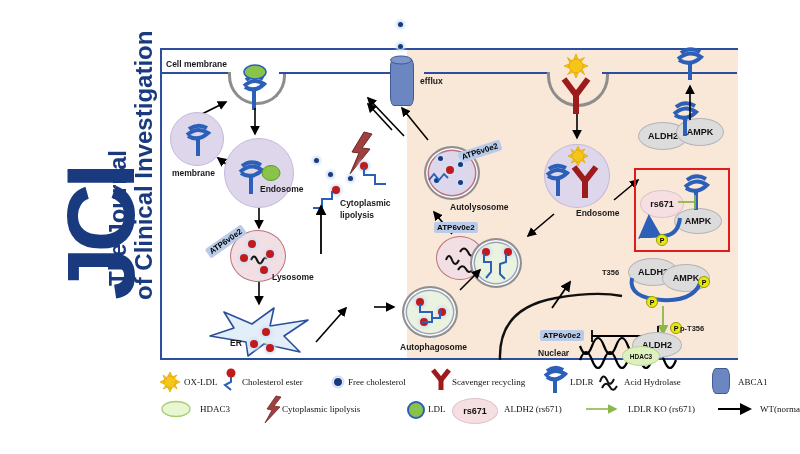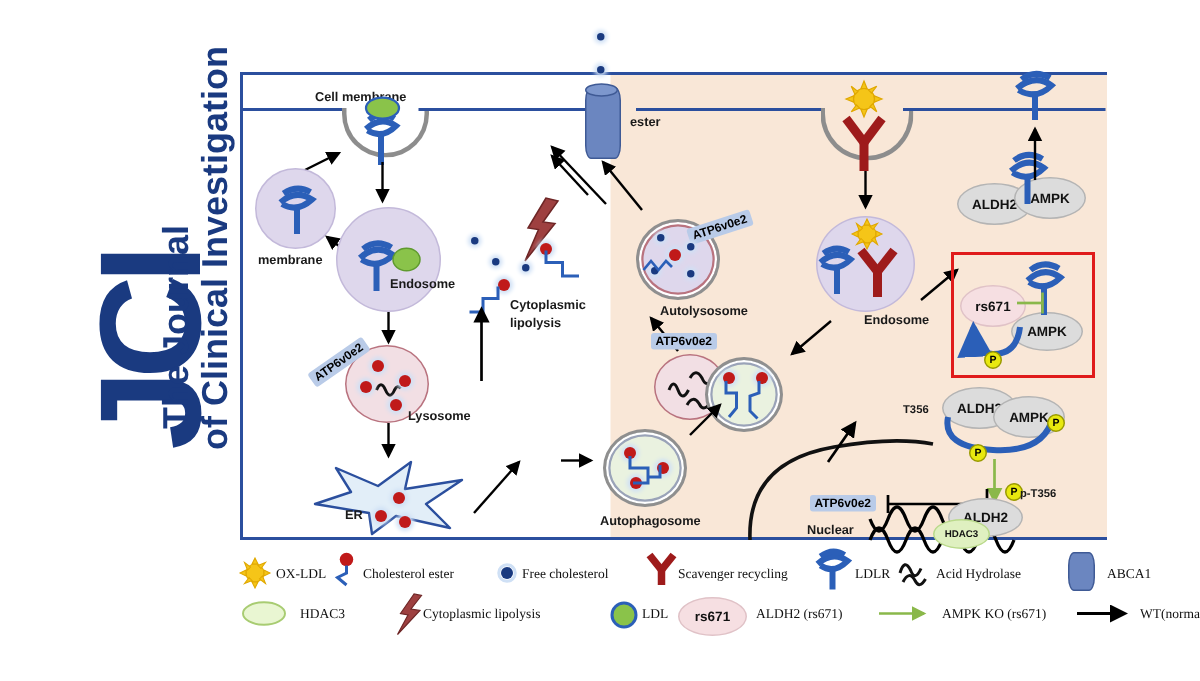--- a/index.html
+++ b/index.html
@@ -87,21 +87,21 @@
 
     <div class="peach"></div>
 
     <div class="memline" style="left:0px;top:22px;width:68px;"></div>
     <div class="greyarc" style="left:66px;top:22px;width:52px;height:30px;border-radius:0 0 30px 30px;"></div>
     <div class="memline" style="left:117px;top:22px;width:122px;"></div>
     <div class="memline" style="left:262px;top:22px;width:125px;"></div>
     <div class="greyarc" style="left:385px;top:22px;width:56px;height:32px;border-radius:0 0 32px 32px;"></div>
     <div class="memline" style="left:440px;top:22px;width:135px;"></div>
 
-    <div class="lbl" style="left:4px;top:9px;margin-left:44px;">Cell membrane</div>
+    <div class="lbl" style="left:4px;top:9px;">Cell membrane</div>
 
     <svg style="left:76px;top:22px;width:34px;height:40px;">
       <path d="M16 38 L16 16" stroke="#2b5fb8" stroke-width="4" fill="none"></path>
       <path d="M6 14 q10 -9 20 -2 q-9 9 -19 3" stroke="#2b5fb8" stroke-width="4" fill="none"></path>
       <path d="M8 8 q8 -7 17 -1" stroke="#2b5fb8" stroke-width="4" fill="none"></path>
     </svg>
     <svg style="left:80px;top:14px;width:26px;height:16px;">
       <ellipse cx="13" cy="8" rx="11" ry="7" fill="#8ac34a" stroke="#2b5fb8" stroke-width="1.5"></ellipse>
     </svg>
 
@@ -228,21 +228,21 @@
         <path d="M0,0 L6,3 L0,6 z" fill="#000"></path>
           </marker>
         </defs>
       <line x1="42" y1="42" x2="6" y2="4" stroke="#000" stroke-width="1.6" marker-end="url(#ah8)"></line>
     </svg>
 
     <div class="abca1" style="left:228px;top:8px;width:22px;height:46px;"></div>
     <svg style="left:228px;top:5px;width:22px;height:10px;">
       <ellipse cx="11" cy="5" rx="10.5" ry="4" fill="#7d97cd" stroke="#3f5a95" stroke-width="1"></ellipse>
     </svg>
-    <div class="lbl" style="left:258px;top:26px;">ester</div>
+    <div class="lbl" style="left:258px;top:26px;">efflux</div>
     <div class="dotfree" style="left:236px;top:-28px;"></div>
     <div class="dotfree" style="left:236px;top:-6px;"></div>
 
     <svg style="left:186px;top:50px;width:48px;height:34px;">
       <defs>
           <marker id="ah9" markerWidth="7" markerHeight="7" refX="5" refY="3" orient="auto">
         <path d="M0,0 L6,3 L0,6 z" fill="#000"></path>
           </marker>
         </defs>
       <line x1="44" y1="30" x2="20" y2="4" stroke="#000" stroke-width="1.6" marker-end="url(#ah9)"></line>
@@ -259,21 +259,21 @@
     <div class="ves autolyso" style="left:262px;top:96px;width:56px;height:54px;"></div>
     <div class="atp" style="left:296px;top:96px;transform:rotate(-18deg);">ATP6v0e2</div>
     <div class="dotest" style="left:284px;top:116px;"></div>
     <div class="dotfree" style="left:276px;top:106px;"></div>
     <div class="dotfree" style="left:296px;top:112px;"></div>
     <div class="dotfree" style="left:272px;top:128px;"></div>
     <div class="dotfree" style="left:296px;top:130px;"></div>
     <svg style="left:266px;top:120px;width:22px;height:14px;">
       <path d="M1 10 L6 4 L11 10 L16 4 L20 8" stroke="#2b5fb8" stroke-width="1.8" fill="none"></path>
     </svg>
-    <div class="lbl" style="left:278px;top:152px;">Autolysosome</div>
+    <div class="lbl" style="left:288px;top:152px;">Autolysosome</div>
     <svg style="left:268px;top:158px;width:26px;height:30px;">
       <defs>
           <marker id="ah11" markerWidth="7" markerHeight="7" refX="5" refY="3" orient="auto">
         <path d="M0,0 L6,3 L0,6 z" fill="#000"></path>
           </marker>
         </defs>
       <line x1="22" y1="26" x2="4" y2="4" stroke="#000" stroke-width="1.6" marker-end="url(#ah11)"></line>
     </svg>
 
     <div class="ves lyso" style="left:274px;top:186px;width:48px;height:44px;"></div>
@@ -530,21 +530,21 @@
     <div class="lgitem" style="left:344px;top:38px;">ALDH2 (rs671)</div>
 
     <svg style="left:426px;top:38px;width:38px;height:10px;">
       <defs>
           <marker id="lg1" markerWidth="7" markerHeight="7" refX="5" refY="3" orient="auto">
         <path d="M0,0 L6,3 L0,6 z" fill="#8ab84a"></path>
           </marker>
         </defs>
       <line x1="0" y1="5" x2="30" y2="5" stroke="#8ab84a" stroke-width="1.6" marker-end="url(#lg1)"></line>
     </svg>
-    <div class="lgitem" style="left:468px;top:38px;">AMPK KO (rs671)</div>
+    <div class="lgitem" style="left:468px;top:38px;">LDLR KO (rs671)</div>
 
     <svg style="left:558px;top:38px;width:40px;height:10px;">
       <defs>
           <marker id="lg2" markerWidth="7" markerHeight="7" refX="5" refY="3" orient="auto">
         <path d="M0,0 L6,3 L0,6 z" fill="#000"></path>
           </marker>
         </defs>
       <line x1="0" y1="5" x2="32" y2="5" stroke="#000" stroke-width="2" marker-end="url(#lg2)"></line>
     </svg>
     <div class="lgitem" style="left:600px;top:38px;">WT(normal)</div>

